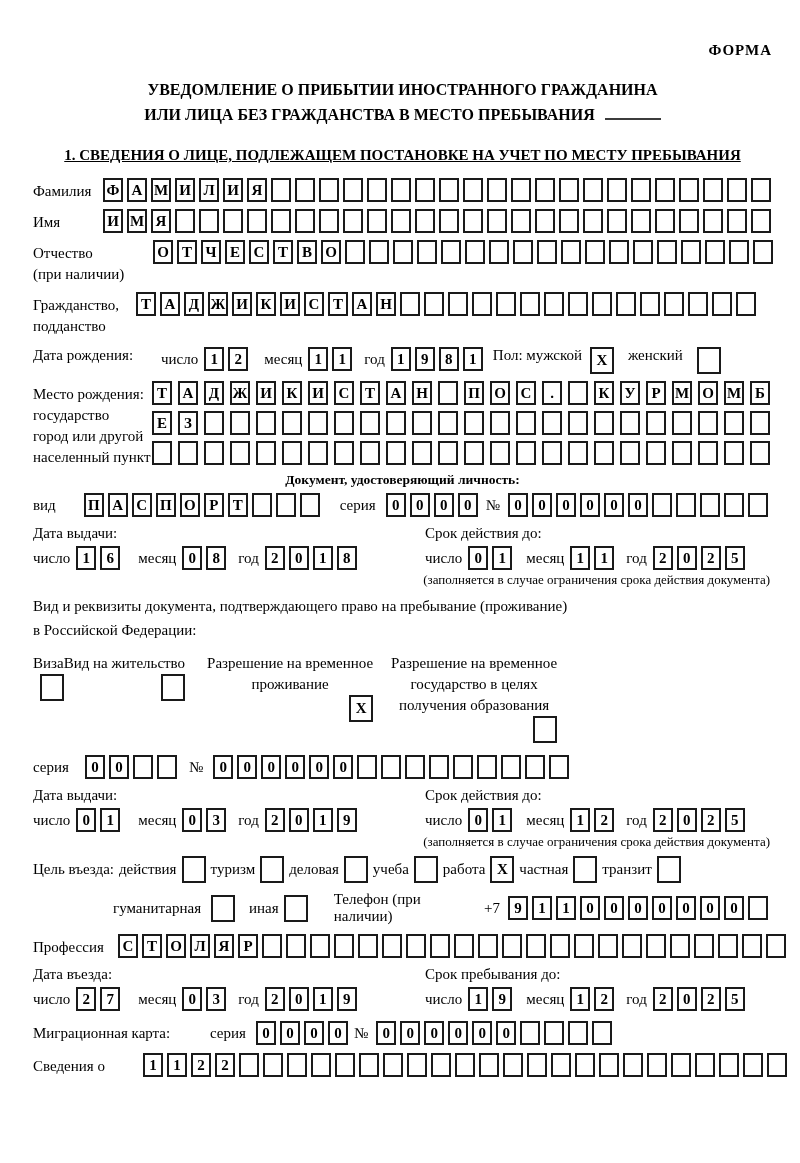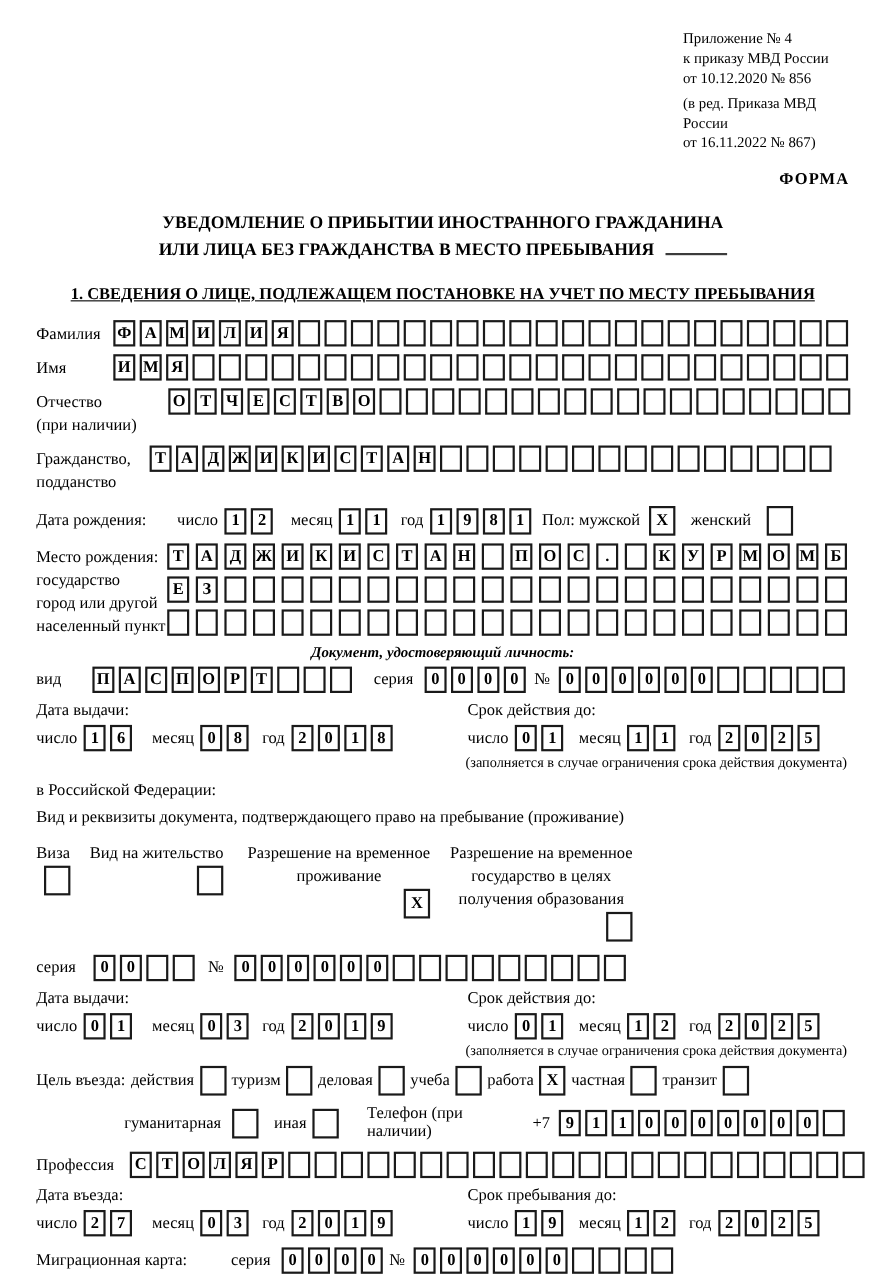--- a/index.html
+++ b/index.html
@@ -49,35 +49,28 @@
   .note { font-size:13px; text-align:right; margin-top:2px; padding-right:2px; }
   .small-note { font-size:13.5px; }
 
   
   .permits { display:flex; align-items:flex-start; margin-top:8px; }
   .permit-item { display:flex; align-items:flex-end;flex-direction:column; }
   .permit-text { text-align:center; line-height:21px; padding-top:3px; }
   .purpose-row { display:flex; align-items:center; flex-wrap:nowrap; }
   .purpose-row .plbl { margin:0 5px; }
   .mt14 { margin-top:14px; }
-  .bold { font-weight:bold;font-style:italic; }
+  .bold { font-weight:bold; }
   .center { text-align:center; }
 </style>
 </head>
 <body>
 
 <div class="page">
 
-  <div class="appendix">
-    <div>Приложение № 4</div>
-    <div>к приказу МВД России</div>
-    <div>от 10.12.2020 № 856</div>
-    <div class="revision">(в ред. Приказа МВД России</div>
-    <div>от 16.11.2022 № 867)</div>
-  </div>
 
   <div class="forma">ФОРМА</div>
 
   <div class="title">
     <div>УВЕДОМЛЕНИЕ О ПРИБЫТИИ ИНОСТРАННОГО ГРАЖДАНИНА</div>
     <div><span>ИЛИ ЛИЦА БЕЗ ГРАЖДАНСТВА В МЕСТО ПРЕБЫВАНИЯ</span><span class="blank-line"></span></div>
   </div>
 
   <div class="section">1. СВЕДЕНИЯ О ЛИЦЕ, ПОДЛЕЖАЩЕМ ПОСТАНОВКЕ НА УЧЕТ ПО МЕСТУ ПРЕБЫВАНИЯ</div>
 
@@ -212,21 +205,21 @@
         <span class="cell"></span>
         <span class="cell"></span>
         <span class="cell"></span>
         <span class="cell"></span>
         <span class="cell"></span>
         <span class="cell"></span>
         <span class="cell"></span>
       </div>
   </div>
 
-  <div class="frow" style="align-items:center; margin-top:10px;">
+  <div class="frow" style="margin-top:10px;">
     <span style="width:112px">Дата рождения:</span>
     <span class="dgroup">
         <span class="dlbl" style="margin-left:16px">число</span>
         <span class="cells">
           <span class="cell">1</span>
           <span class="cell">2</span>
         </span>
       </span>
     <span class="dgroup">
         <span class="dlbl" style="margin-left:12px">месяц</span>
@@ -420,30 +413,30 @@
           <span class="cell">2</span>
           <span class="cell">0</span>
           <span class="cell">2</span>
           <span class="cell">5</span>
         </span>
     </div>
   </div>
   <div class="note">(заполняется в случае ограничения срока действия документа)</div>
 
   <div style="margin-top:6px; line-height:24px">
+    <div>Вид и реквизиты документа, подтверждающего право на пребывание (проживание)</div>
     <div>в Российской Федерации:</div>
-    <div>Вид и реквизиты документа, подтверждающего право на пребывание (проживание)</div>
   </div>
 
   <div class="permits">
     <div class="permit-item">
       <span class="permit-text">Виза</span>
       <span class="checkbox" style="margin-left:4px"></span>
     </div>
-    <div class="permit-item" style="margin-left:18px">
+    <div class="permit-item" style="">
       <span class="permit-text">Вид на жительство</span>
       <span class="checkbox" style="margin-left:24px"></span>
     </div>
     <div class="permit-item" style="margin-left:22px">
       <span class="permit-text"><span>Разрешение на временное</span><br><span>проживание</span></span>
       <span class="checkbox" style="margin-left:14px">X</span>
     </div>
     <div class="permit-item" style="margin-left:18px">
       <span class="permit-text"><span>Разрешение на временное</span><br><span>государство в целях</span><br><span>получения образования</span></span>
       <span class="checkbox" style="margin-left:12px"></span>

